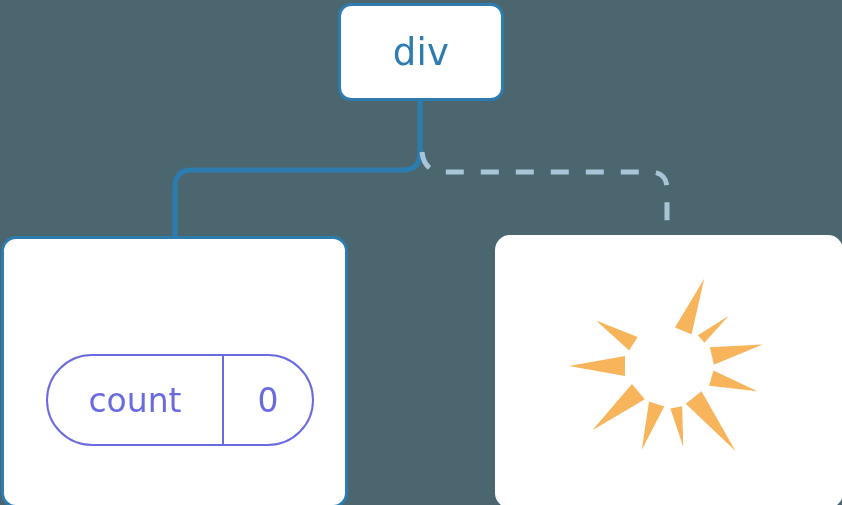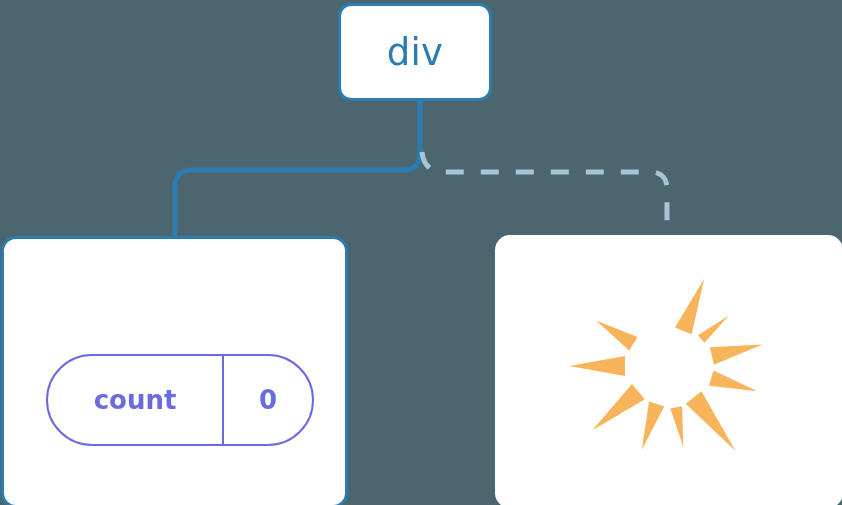--- a/index.html
+++ b/index.html
@@ -41,21 +41,21 @@
     box-sizing: border-box;
   }
   .node.bordered {
     border: 3px solid #2c7cb0;
   }
 
   
   #node-div {
     left: 338px;
     top: 3px;
-    width: 154px;
+    width: 166px;
     height: 98px;
     display: flex;
     align-items: center;
     justify-content: center;
   }
   .node-title {
     color: #2c7cb0;
     font-size: 37px;
     font-weight: 400;
     letter-spacing: 0.3px;
@@ -101,22 +101,22 @@
     box-sizing: border-box;
   }
   .pill-val {
     flex: 1;
     display: flex;
     align-items: center;
     justify-content: center;
   }
   .pill-text {
     color: #6b6be0;
-    font-size: 26px;
-    font-weight: 700;
+    font-size: 33px;
+    font-weight: 400;
     line-height: 1;
     white-space: nowrap;
     text-align: right;
   }
 
   
   #node-sparkle {
     left: 495px;
     top: 235px;
     width: 348px;

